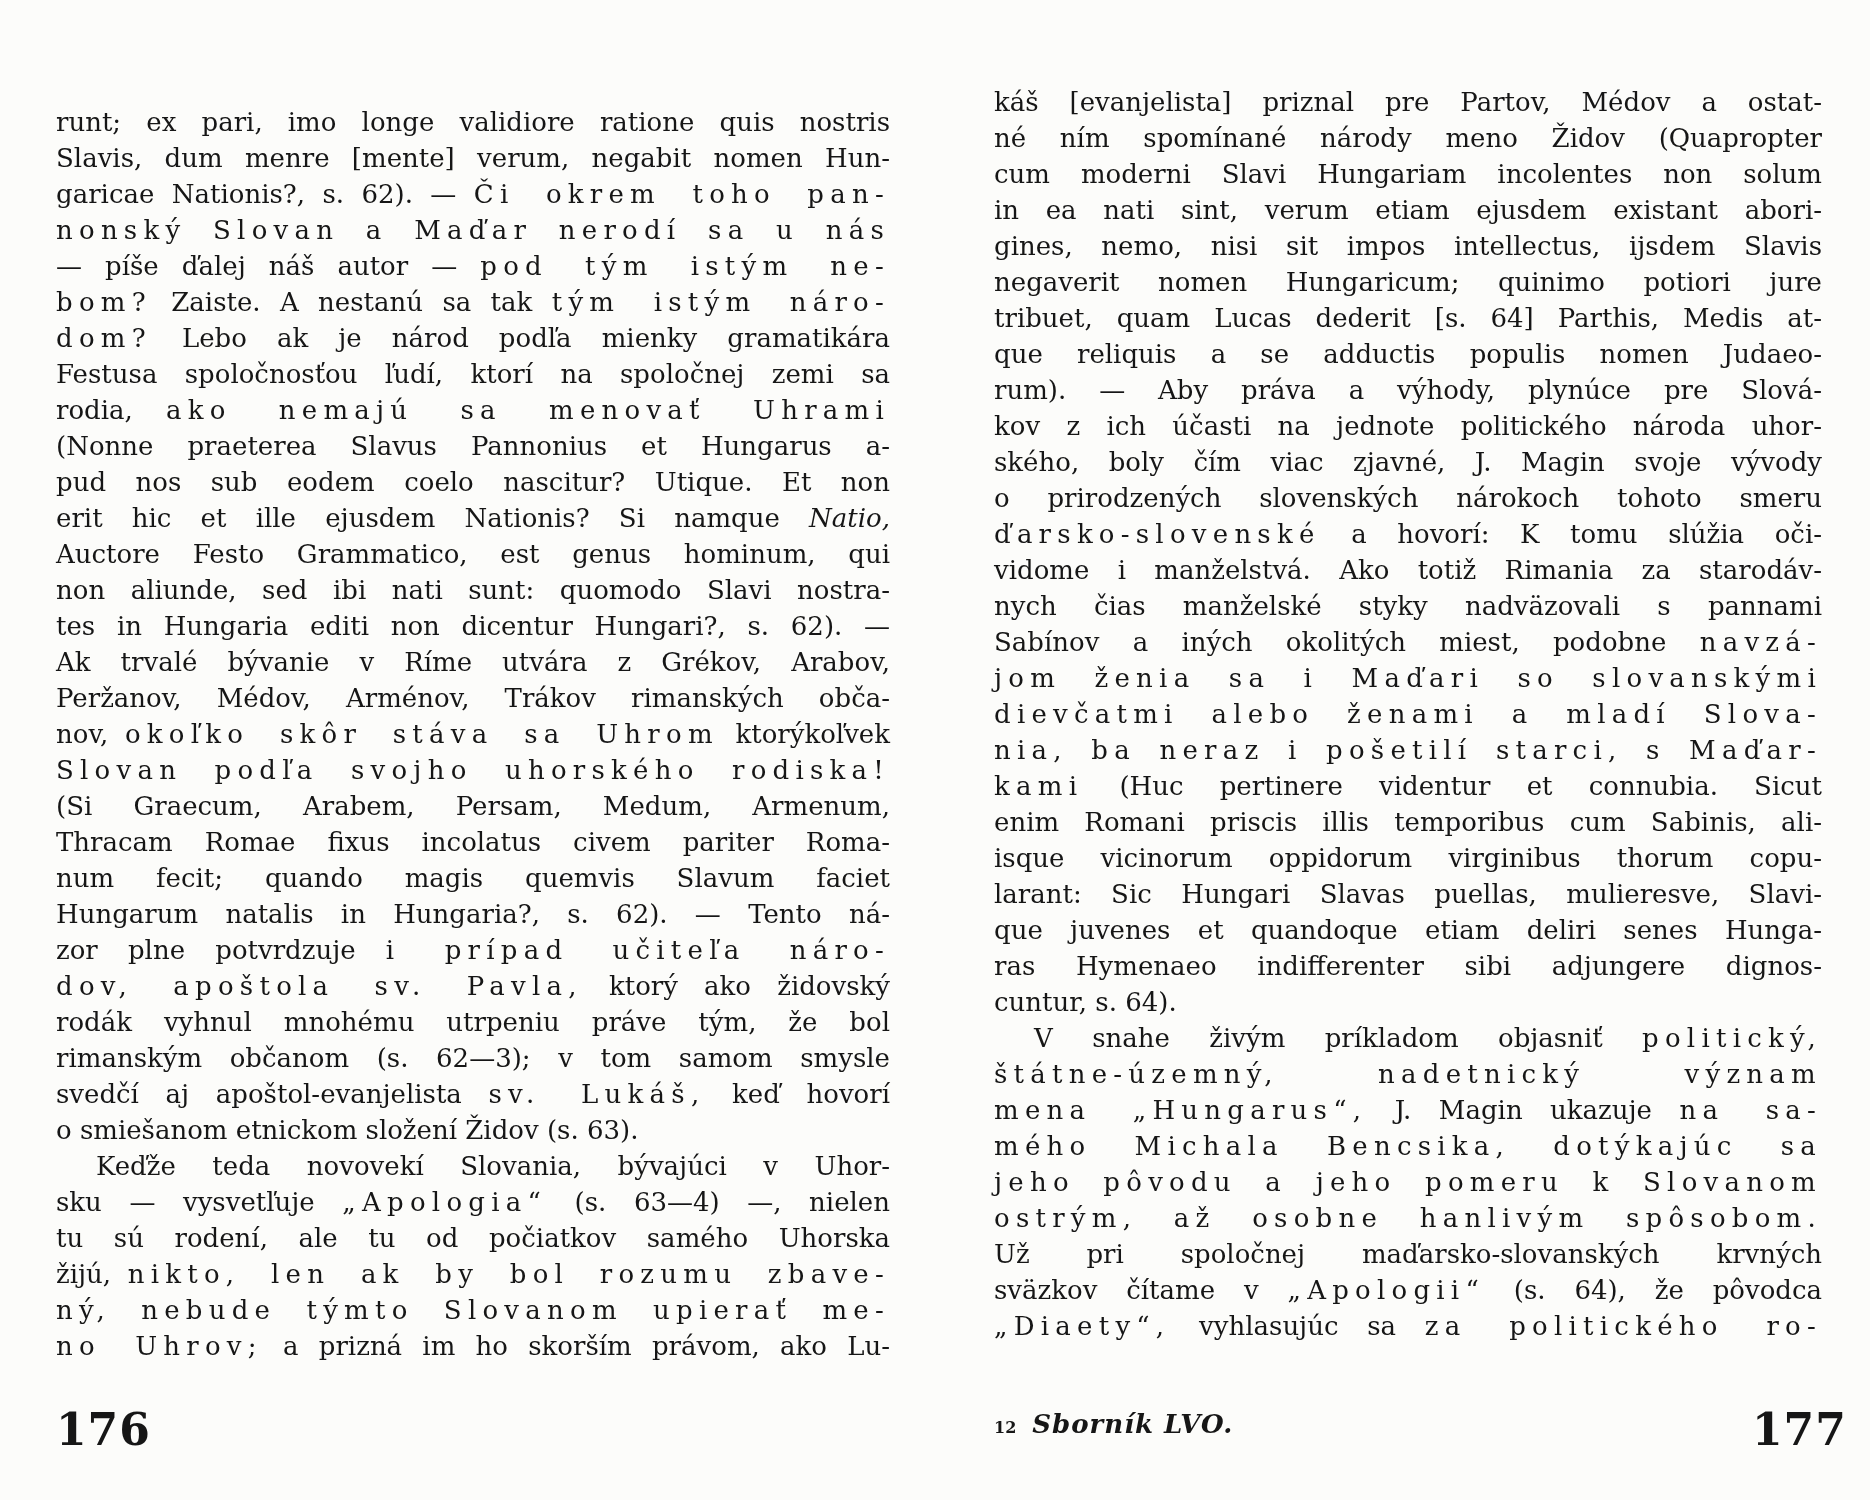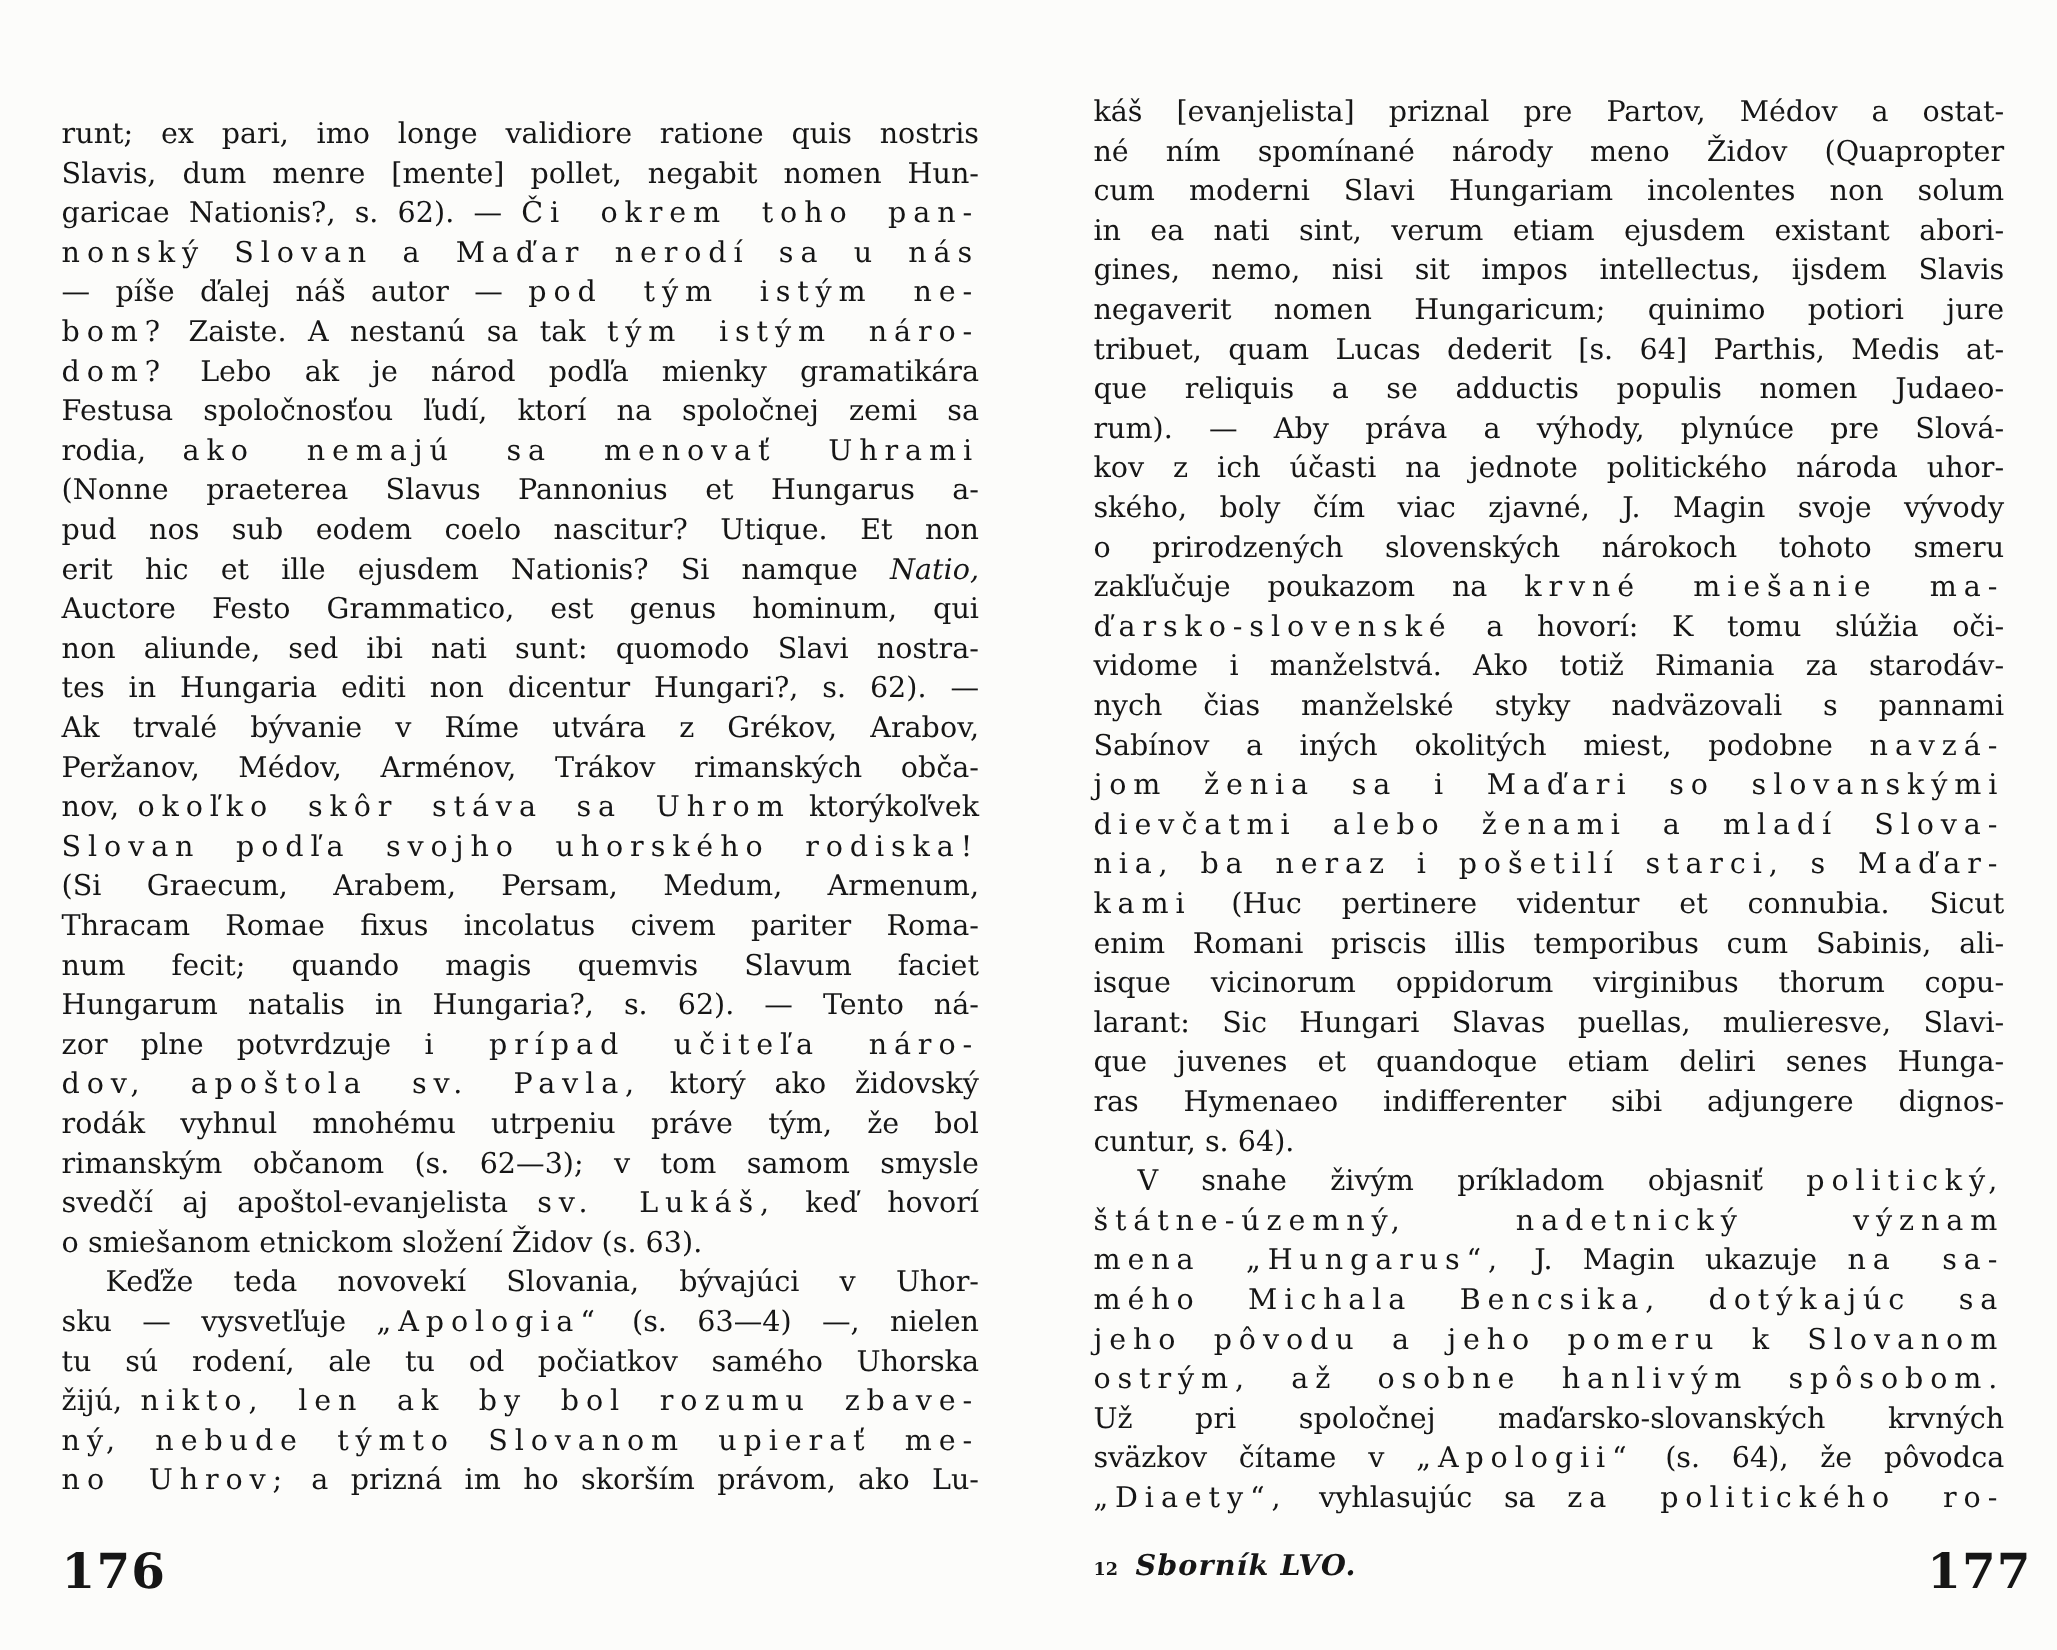--- a/index.html
+++ b/index.html
@@ -54,21 +54,21 @@
     letter-spacing: 1px;
   }
 </style>
 </head>
 <body>
 
 <div>
 
   <div id="left-col" class="page-col">
       <div class="line"><span class="">runt; ex pari, imo longe validiore ratione quis nostris</span></div>
-      <div class="line"><span class="">Slavis, dum menre [mente] pollet, negabit nomen Hun-</span></div>
+      <div class="line"><span class="">Slavis, dum menre [mente] verum, negabit nomen Hun-</span></div>
       <div class="line"><span class="">garicae Nationis?, s. 62). —</span> <span class="sp">Či okrem toho pan-</span></div>
       <div class="line"><span class="sp">nonský Slovan a Maďar nerodí sa u nás</span></div>
       <div class="line"><span class="">— píše ďalej náš autor —</span> <span class="sp">pod tým istým ne-</span></div>
       <div class="line"><span class="sp">bom?</span> <span class="">Zaiste. A nestanú sa tak</span> <span class="sp">tým istým náro-</span></div>
       <div class="line"><span class="sp">dom?</span> <span class="">Lebo ak je národ podľa mienky gramatikára</span></div>
       <div class="line"><span class="">Festusa spoločnosťou ľudí, ktorí na spoločnej zemi sa</span></div>
       <div class="line"><span class="">rodia,</span> <span class="sp">ako nemajú sa menovať Uhrami</span></div>
       <div class="line"><span class="">(Nonne praeterea Slavus Pannonius et Hungarus a-</span></div>
       <div class="line"><span class="">pud nos sub eodem coelo nascitur? Utique. Et non</span></div>
       <div class="line"><span class="">erit hic et ille ejusdem Nationis? Si namque</span> <span class=" it">Natio,</span></div>
@@ -103,21 +103,20 @@
       <div class="line"><span class="">cum moderni Slavi Hungariam incolentes non solum</span></div>
       <div class="line"><span class="">in ea nati sint, verum etiam ejusdem existant abori-</span></div>
       <div class="line"><span class="">gines, nemo, nisi sit impos intellectus, ijsdem Slavis</span></div>
       <div class="line"><span class="">negaverit nomen Hungaricum; quinimo potiori jure</span></div>
       <div class="line"><span class="">tribuet, quam Lucas dederit [s. 64] Parthis, Medis at-</span></div>
       <div class="line"><span class="">que reliquis a se adductis populis nomen Judaeo-</span></div>
       <div class="line"><span class="">rum). — Aby práva a výhody, plynúce pre Slová-</span></div>
       <div class="line"><span class="">kov z ich účasti na jednote politického národa uhor-</span></div>
       <div class="line"><span class="">ského, boly čím viac zjavné, J. Magin svoje vývody</span></div>
       <div class="line"><span class="">o prirodzených slovenských nárokoch tohoto smeru</span></div>
-      <div class="line"><span class="">zakľučuje poukazom na</span> <span class="sp">krvné miešanie ma-</span></div>
       <div class="line"><span class="sp">ďarsko-slovenské</span> <span class="">a hovorí: K tomu slúžia oči-</span></div>
       <div class="line"><span class="">vidome i manželstvá. Ako totiž Rimania za starodáv-</span></div>
       <div class="line"><span class="">nych čias manželské styky nadväzovali s pannami</span></div>
       <div class="line"><span class="">Sabínov a iných okolitých miest, podobne</span> <span class="sp">navzá-</span></div>
       <div class="line"><span class="sp">jom ženia sa i Maďari so slovanskými</span></div>
       <div class="line"><span class="sp">dievčatmi alebo ženami a mladí Slova-</span></div>
       <div class="line"><span class="sp">nia, ba neraz i pošetilí starci, s Maďar-</span></div>
       <div class="line"><span class="sp">kami</span> <span class="">(Huc pertinere videntur et connubia. Sicut</span></div>
       <div class="line"><span class="">enim Romani priscis illis temporibus cum Sabinis, ali-</span></div>
       <div class="line"><span class="">isque vicinorum oppidorum virginibus thorum copu-</span></div>

